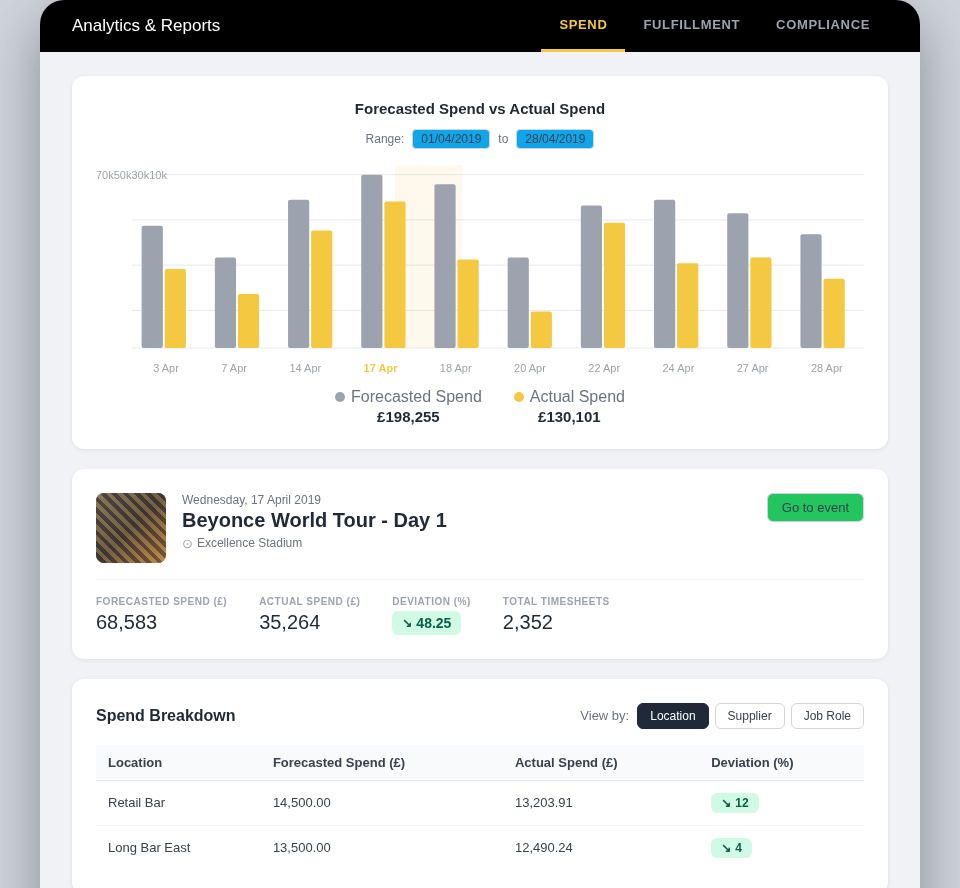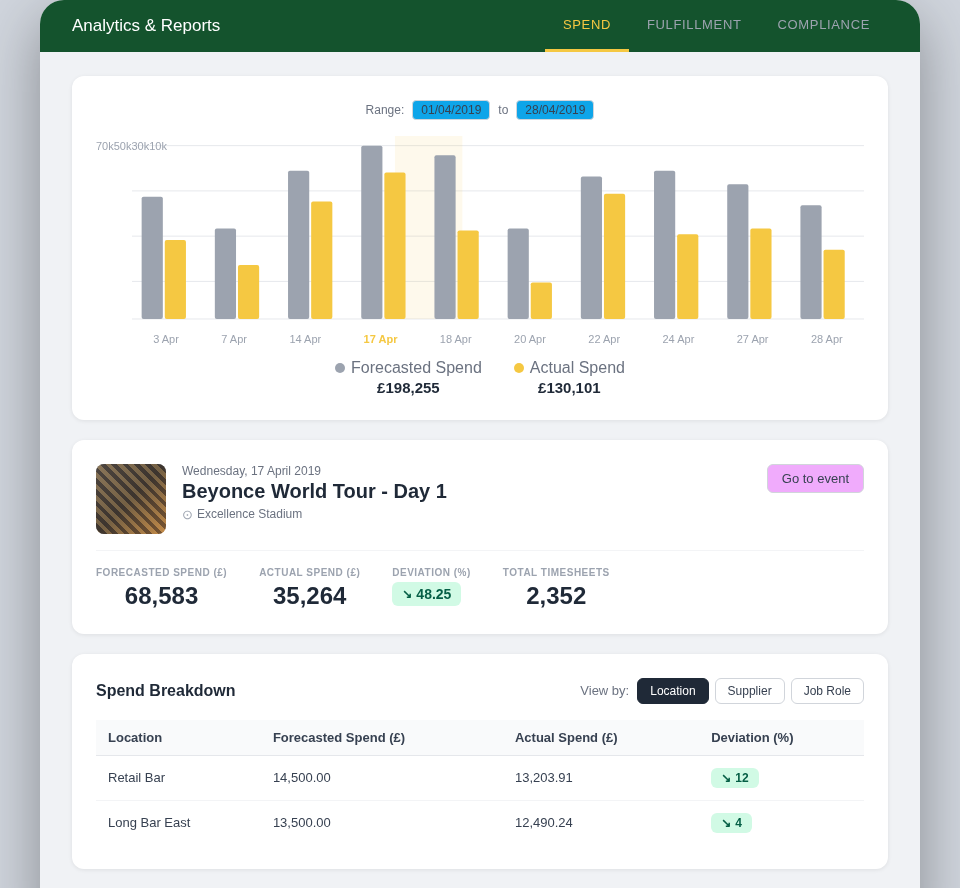--- a/index.html
+++ b/index.html
@@ -16,40 +16,40 @@
       width: 880px;
       background: #f0f2f5;
       border-radius: 24px;
       box-shadow: 0 20px 60px rgba(0,0,0,0.35);
       overflow: hidden;
       padding: 0 0 40px 0;
     }
 
     
     .top-nav {
-      background: #14532d;
+      background: #000000;
       display: flex;
       align-items: center;
       padding: 0 32px;
       height: 52px;
     }
     .nav-title {
       color: #fff;
       font-size: 17px;
       font-weight: 500;
       flex: 1;
     }
     .nav-tabs {
       display: flex;
       gap: 0;
     }
     .nav-tab {
       color: #9ca3af;
       font-size: 13px;
-      font-weight: 400;
+      font-weight: 700;
       padding: 0 18px;
       height: 52px;
       display: flex;
       align-items: center;
       cursor: pointer;
       letter-spacing: 0.05em;
       border-bottom: 3px solid transparent;
     }
     .nav-tab.active {
       color: #f5c842;
@@ -197,21 +197,21 @@
       color: #9ca3af;
       font-size: 13px;
     }
     .go-to-event-btn {
       border: 1px solid #d1d5db;
       border-radius: 6px;
       padding: 6px 14px;
       font-size: 13px;
       color: #374151;
       cursor: pointer;
-      background: #f0abfc;
+      background: #22c55e;
       white-space: nowrap;
       flex-shrink: 0;
     }
 
     .event-stats {
       display: flex;
       gap: 32px;
       margin-top: 16px;
       padding-top: 16px;
       border-top: 1px solid #f3f4f6;
@@ -219,24 +219,23 @@
     .stat-item { }
     .stat-label {
       font-size: 10px;
       color: #9ca3af;
       font-weight: 600;
       letter-spacing: 0.05em;
       text-transform: uppercase;
       margin-bottom: 4px;
     }
     .stat-value {
-      font-size: 24px;
-      font-weight: 700;
+      font-size: 20px;
+      font-weight: 400;
       color: #1f2937;
-      text-align: center;
     }
     .deviation-badge {
       display: inline-flex;
       align-items: center;
       gap: 4px;
       background: #d1fae5;
       color: #065f46;
       font-size: 14px;
       font-weight: 700;
       padding: 4px 10px;
@@ -334,20 +333,21 @@
     <div class="nav-tabs">
       <div class="nav-tab active">SPEND</div>
       <div class="nav-tab">FULFILLMENT</div>
       <div class="nav-tab">COMPLIANCE</div>
     </div>
   </nav>
 
   <div class="content">
 
     <div class="card">
+      <div class="chart-title">Forecasted Spend vs Actual Spend</div>
       <div class="chart-range">
         <span>Range:</span>
         <span class="range-input">01/04/2019</span>
         <span>to</span>
         <span class="range-input">28/04/2019</span>
       </div>
 
       <div style="position:relative; padding-left: 36px;">
         <div class="chart-y-labels">
           <span>70k</span>

